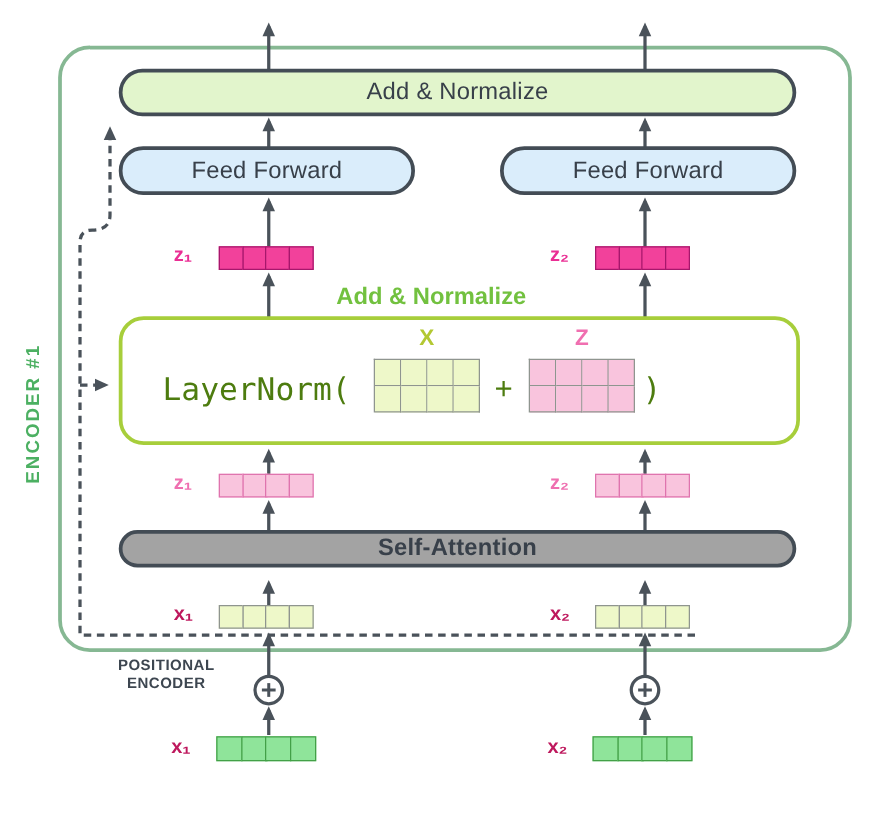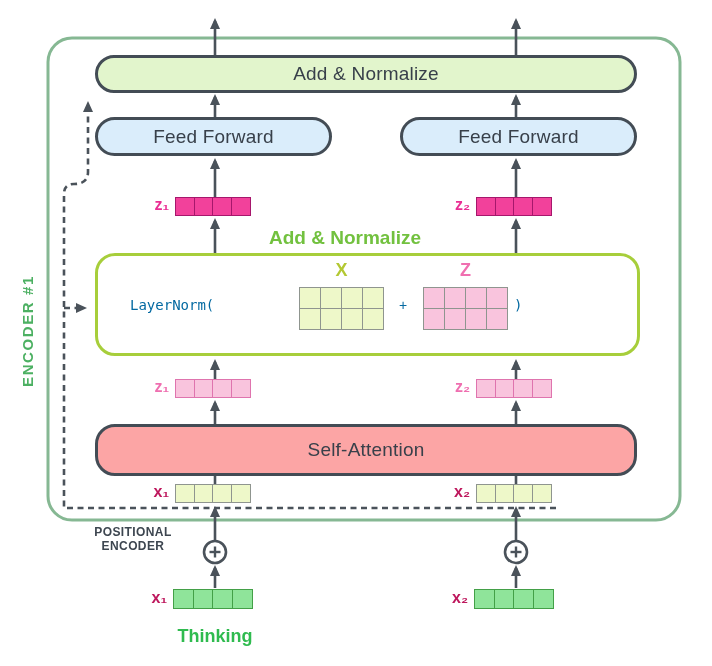--- a/index.html
+++ b/index.html
@@ -11,38 +11,38 @@
 
   .pill {
     position:absolute; box-sizing:border-box;
     border:3px solid #434c55; border-radius:20px;
     display:flex; align-items:center; justify-content:center;
     font-size:19px; color:#38404a; letter-spacing:0.2px;
   }
   .addnorm-top { left:95px; top:55px; width:542px; height:38px; background:#e2f5cc; }
   .ff-left     { left:95px; top:117px; width:237px; height:39px; background:#daedfb; }
   .ff-right    { left:400px; top:117px; width:237px; height:39px; background:#daedfb; }
-  .selfatt     { left:95px; top:424px; width:542px; height:52px; background:#fca5a5; }
+  .selfatt     { left:95px; top:424px; width:542px; height:30px; background:#a3a3a3;font-weight:bold; }
 
   .layernorm-box {
     position:absolute; left:95px; top:253px; width:545px; height:103px;
     box-sizing:border-box; border:3.5px solid #a7ce3b; border-radius:20px; background:#ffffff;
   }
 
   .encoder-label {
     position:absolute; left:27px; top:331px; transform:translate(-50%,-50%) rotate(-90deg);
     color:#4cb062; font-weight:bold; font-size:15px; letter-spacing:1.6px; white-space:nowrap;
   }
 
   .mid-heading {
     position:absolute; left:245px; top:227px; width:200px; text-align:center;
     color:#72c13f; font-weight:bold; font-size:19px;
   }
 
-  .expr { position:absolute; color:#0369a1; font-size:14px; }
+  .expr { position:absolute; color:#4d7c0f; font-size:25px; }
   .mono { font-family:"DejaVu Sans Mono", monospace; }
 
   .mat-label { position:absolute; width:85px; text-align:center; font-weight:bold; font-size:18px; }
   .x-color { color:#b3c832; }
   .z-color { color:#f06fb0; }
 
   .matrix { position:absolute; display:grid; grid-template-columns:repeat(4,21px);
     grid-auto-rows:21px; border-left:1.5px solid #8f958f; border-top:1.5px solid #8f958f; }
   .matrix .c { box-sizing:border-box; border-right:1.5px solid #8f958f; border-bottom:1.5px solid #8f958f; }
   .matrix.xmat .c { background:#eef8c9; }
@@ -51,21 +51,21 @@
   .vec { position:absolute; display:flex; }
   .vec .c { box-sizing:border-box; width:20px; height:19px; border:1.5px solid var(--bc);
     background:var(--bg); margin-left:-1.5px; }
   .vec .c:first-child { margin-left:0; }
   .vec.magenta { --bc:#a6176c; --bg:#f2419b; }
   .vec.pink    { --bc:#df74ae; --bg:#f9c4dd; }
   .vec.pale    { --bc:#8f958f; --bg:#eef8c9; }
   .vec.green .c { width:21px; height:20px; }
   .vec.green   { --bc:#43a047; --bg:#8fe49a; }
 
-  .vlabel { position:absolute; width:30px; text-align:right; font-weight:bold; font-size:16px; }
+  .vlabel { position:absolute; width:30px; font-weight:bold; font-size:16px; }
   .vlabel.magenta { color:#ea2e94; }
   .vlabel.pink    { color:#ef6fb0; }
   .vlabel.dark    { color:#be185d; }
 
   .pos-enc { position:absolute; left:86px; top:525px; width:94px; text-align:center;
     font-size:12px; font-weight:bold; color:#3d4650; letter-spacing:0.4px; line-height:14px; }
 
   .word { position:absolute; width:140px; text-align:center; font-weight:bold;
     font-size:18px; color:#2fbb4f; top:626px; }
 </style>
@@ -217,15 +217,14 @@
       <div class="c"></div>
   </div>
   <div class="vlabel dark" style="left:438px; top:589px;">x₂</div>
   <div class="vec green" style="left:474px; top:589px;">
     <div class="c"></div>
       <div class="c"></div>
       <div class="c"></div>
       <div class="c"></div>
   </div>
 
-  <div class="word" style="left:145px;">Thinking</div>
 
 </div>
 
 </body></html>

